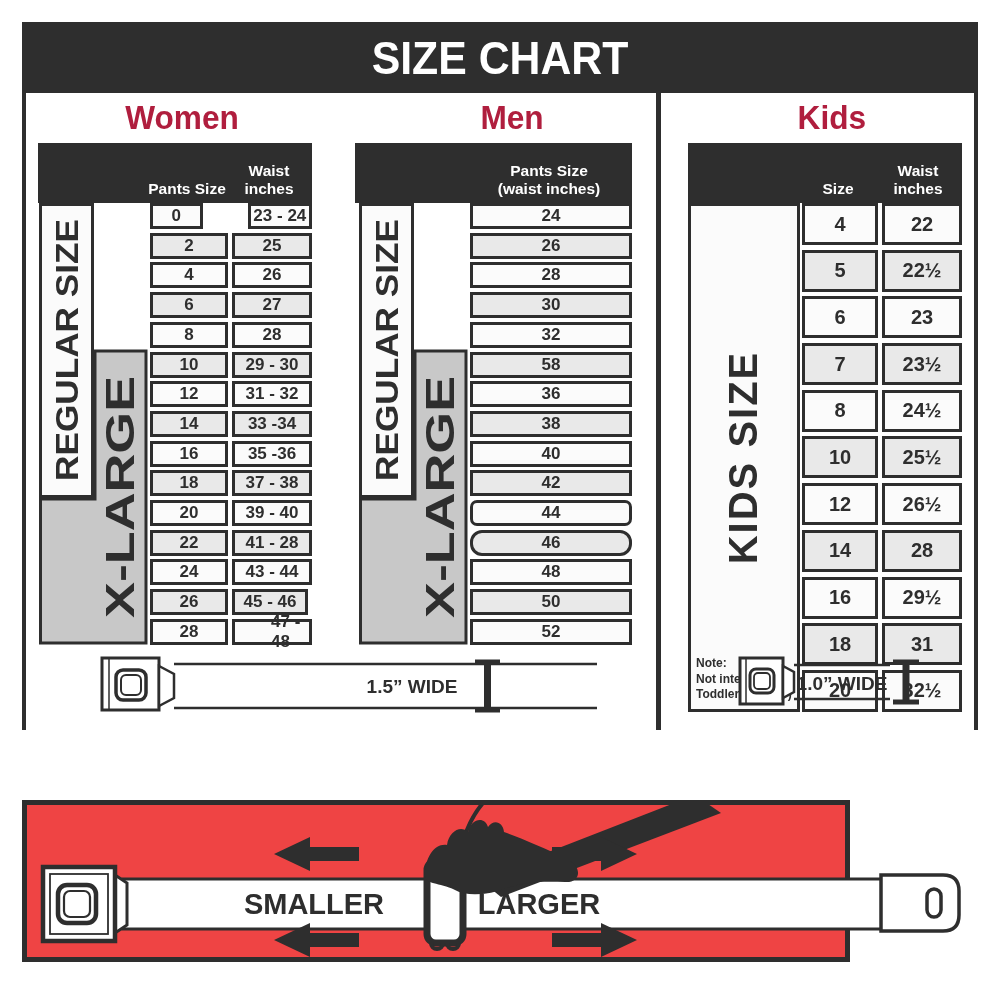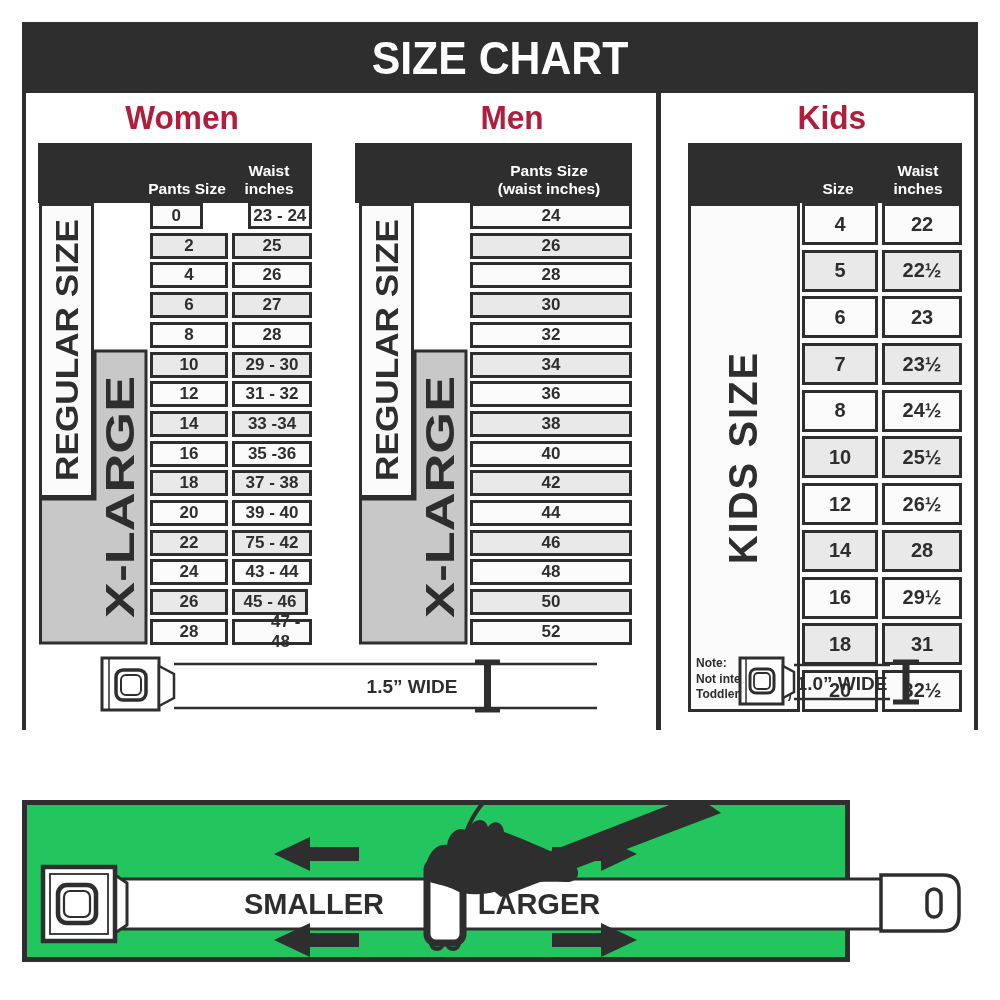--- a/index.html
+++ b/index.html
@@ -27,21 +27,21 @@
   .cell{border:3px solid var(--dark);display:flex;align-items:center;justify-content:center;font-weight:bold;}
   .wm .cell{height:26px;font-size:17px;}
   .kd .cell{height:42px;font-size:20px;}
   .shadeA{background:var(--rowA);}
   .shadeB{background:var(--rowB);}
   .kids-side{border:3px solid var(--dark);background:var(--rowA);display:flex;align-items:center;justify-content:center;}
   .kids-side .vlabel{transform:rotate(-90deg);white-space:nowrap;font-size:40px;font-weight:bold;letter-spacing:2px;color:var(--dark);}
   .note{position:absolute;left:5px;bottom:6px;font-size:12px;font-weight:bold;line-height:1.3;color:var(--dark);text-align:left;white-space:nowrap;}
   .howto-banner{left:22px;top:730px;width:956px;height:70px;}
   .howto-banner span{color:#fff;font-size:35px;font-weight:bold;padding-left:33px;}
-  .howto-box{left:22px;top:800px;width:828px;height:162px;border:5px solid var(--dark);background:#22c55e;}
+  .howto-box{left:22px;top:800px;width:828px;height:162px;border:5px solid var(--dark);background:#ef4444;}
   svg text{font-family:"Liberation Sans","DejaVu Sans",sans-serif;}
 </style>
 </head>
 <body>
 
 <div class="frame">
 
   <div class="abs banner title-banner">
     <span class="cx">SIZE CHART</span>
   </div>
@@ -109,21 +109,21 @@
         <div class="trow">
           <div class="cell shadeB" style="width: 78px;">18</div>
           <div class="cell shadeB" style="width: 80px;">37 - 38</div>
         </div>
         <div class="trow">
           <div class="cell shadeA" style="width: 78px;">20</div>
           <div class="cell shadeA" style="width: 80px;">39 - 40</div>
         </div>
         <div class="trow">
           <div class="cell shadeB" style="width: 78px;">22</div>
-          <div class="cell shadeB" style="width: 80px;">75 - 42</div>
+          <div class="cell shadeB" style="width: 80px;">41 - 28</div>
         </div>
         <div class="trow">
           <div class="cell shadeA" style="width: 78px;">24</div>
           <div class="cell shadeA" style="width: 80px;">43 - 44</div>
         </div>
         <div class="trow">
           <div class="cell shadeB" style="width: 78px;">26</div>
           <div class="cell shadeB" style="width: 76px;">45 - 46</div>
         </div>
         <div class="trow">
@@ -159,39 +159,39 @@
         <div class="trow">
           <div class="cell shadeA" style="width: 162px;">28</div>
         </div>
         <div class="trow">
           <div class="cell shadeB" style="width: 162px;">30</div>
         </div>
         <div class="trow">
           <div class="cell shadeA" style="width: 188px;">32</div>
         </div>
         <div class="trow">
-          <div class="cell shadeB" style="width: 162px;">34</div>
+          <div class="cell shadeB" style="width: 162px;">58</div>
         </div>
         <div class="trow">
           <div class="cell shadeA" style="width: 162px;">36</div>
         </div>
         <div class="trow">
           <div class="cell shadeB" style="width: 162px;">38</div>
         </div>
         <div class="trow">
           <div class="cell shadeA" style="width: 162px;">40</div>
         </div>
         <div class="trow">
           <div class="cell shadeB" style="width: 162px;">42</div>
         </div>
         <div class="trow">
-          <div class="cell shadeA" style="width: 174px;">44</div>
-        </div>
-        <div class="trow">
-          <div class="cell shadeB" style="width: 162px;">46</div>
+          <div class="cell shadeA" style="width: 174px; border-radius: 7px;">44</div>
+        </div>
+        <div class="trow">
+          <div class="cell shadeB" style="width: 162px; border-radius: 12px;">46</div>
         </div>
         <div class="trow">
           <div class="cell shadeA" style="width: 162px;">48</div>
         </div>
         <div class="trow">
           <div class="cell shadeB" style="width: 162px;">50</div>
         </div>
         <div class="trow">
           <div class="cell shadeA" style="width: 162px;">52</div>
         </div>

